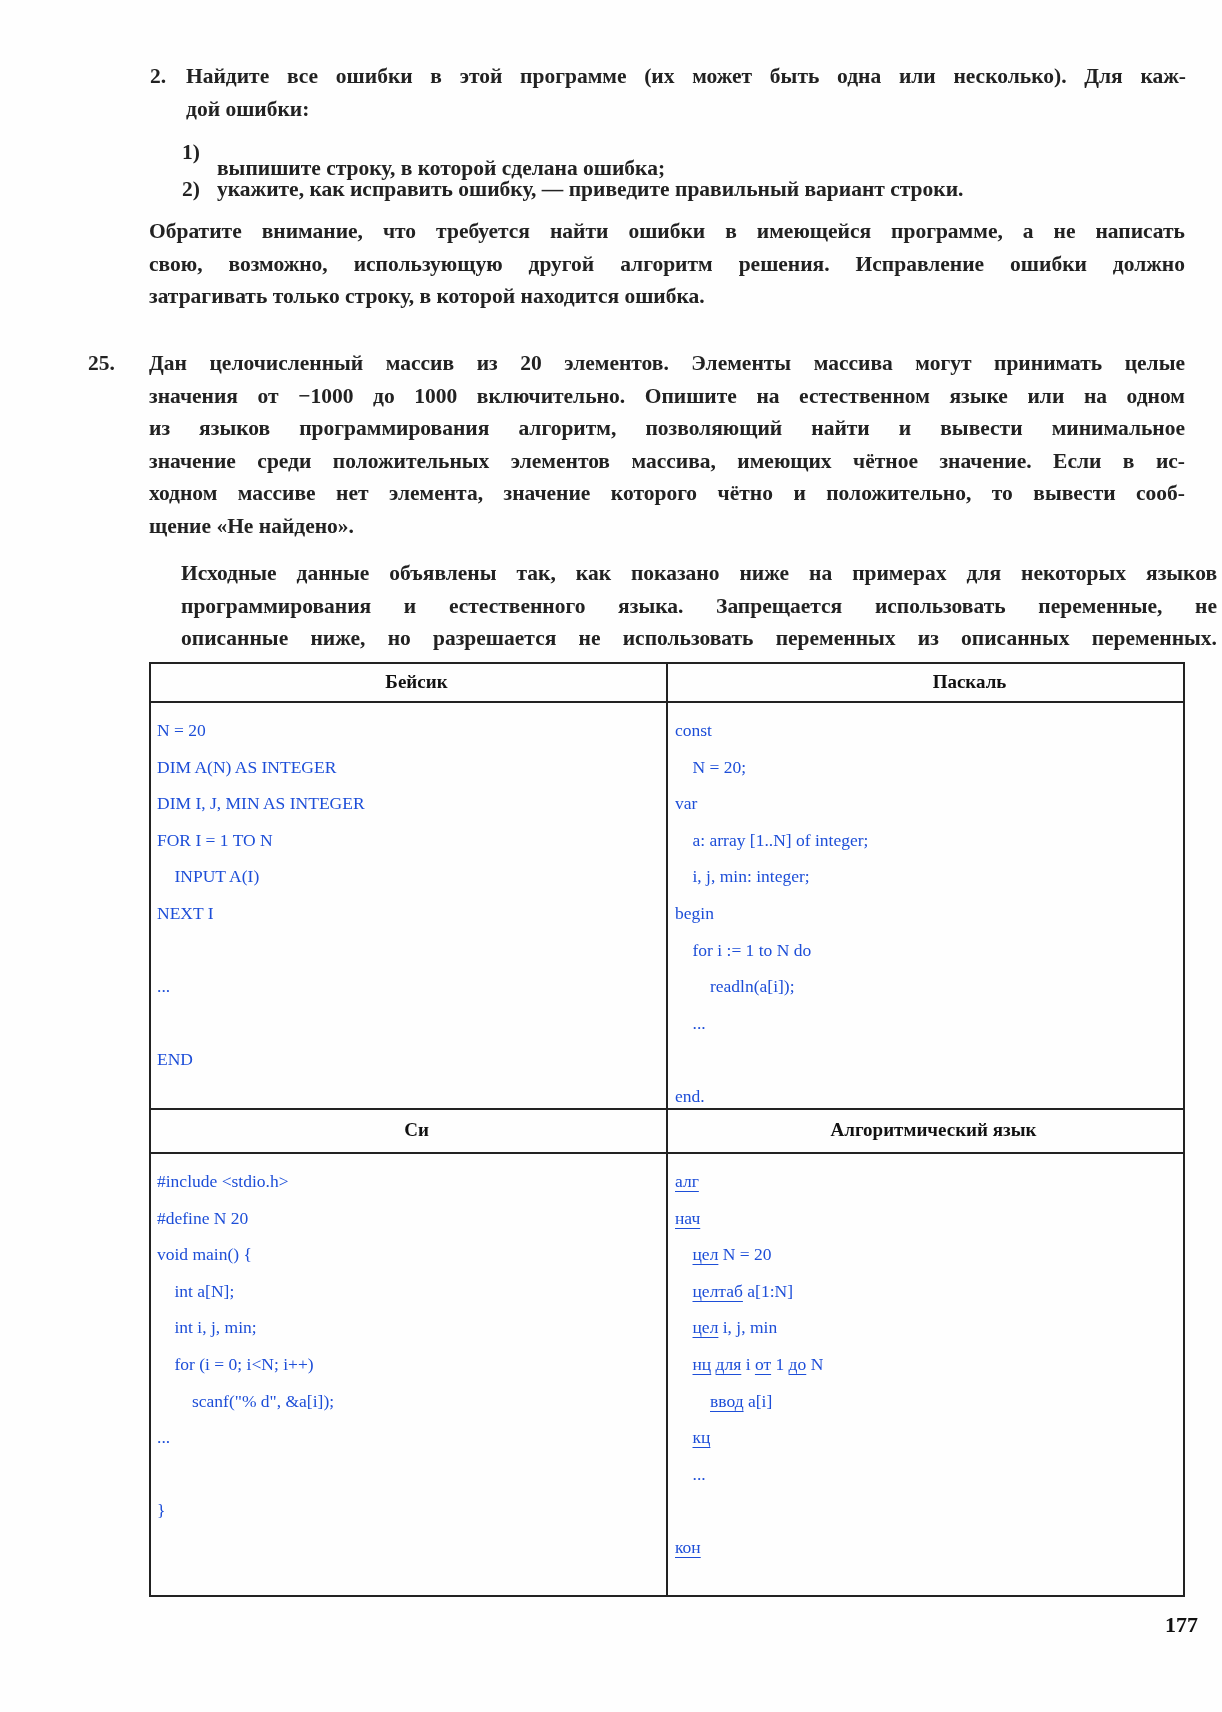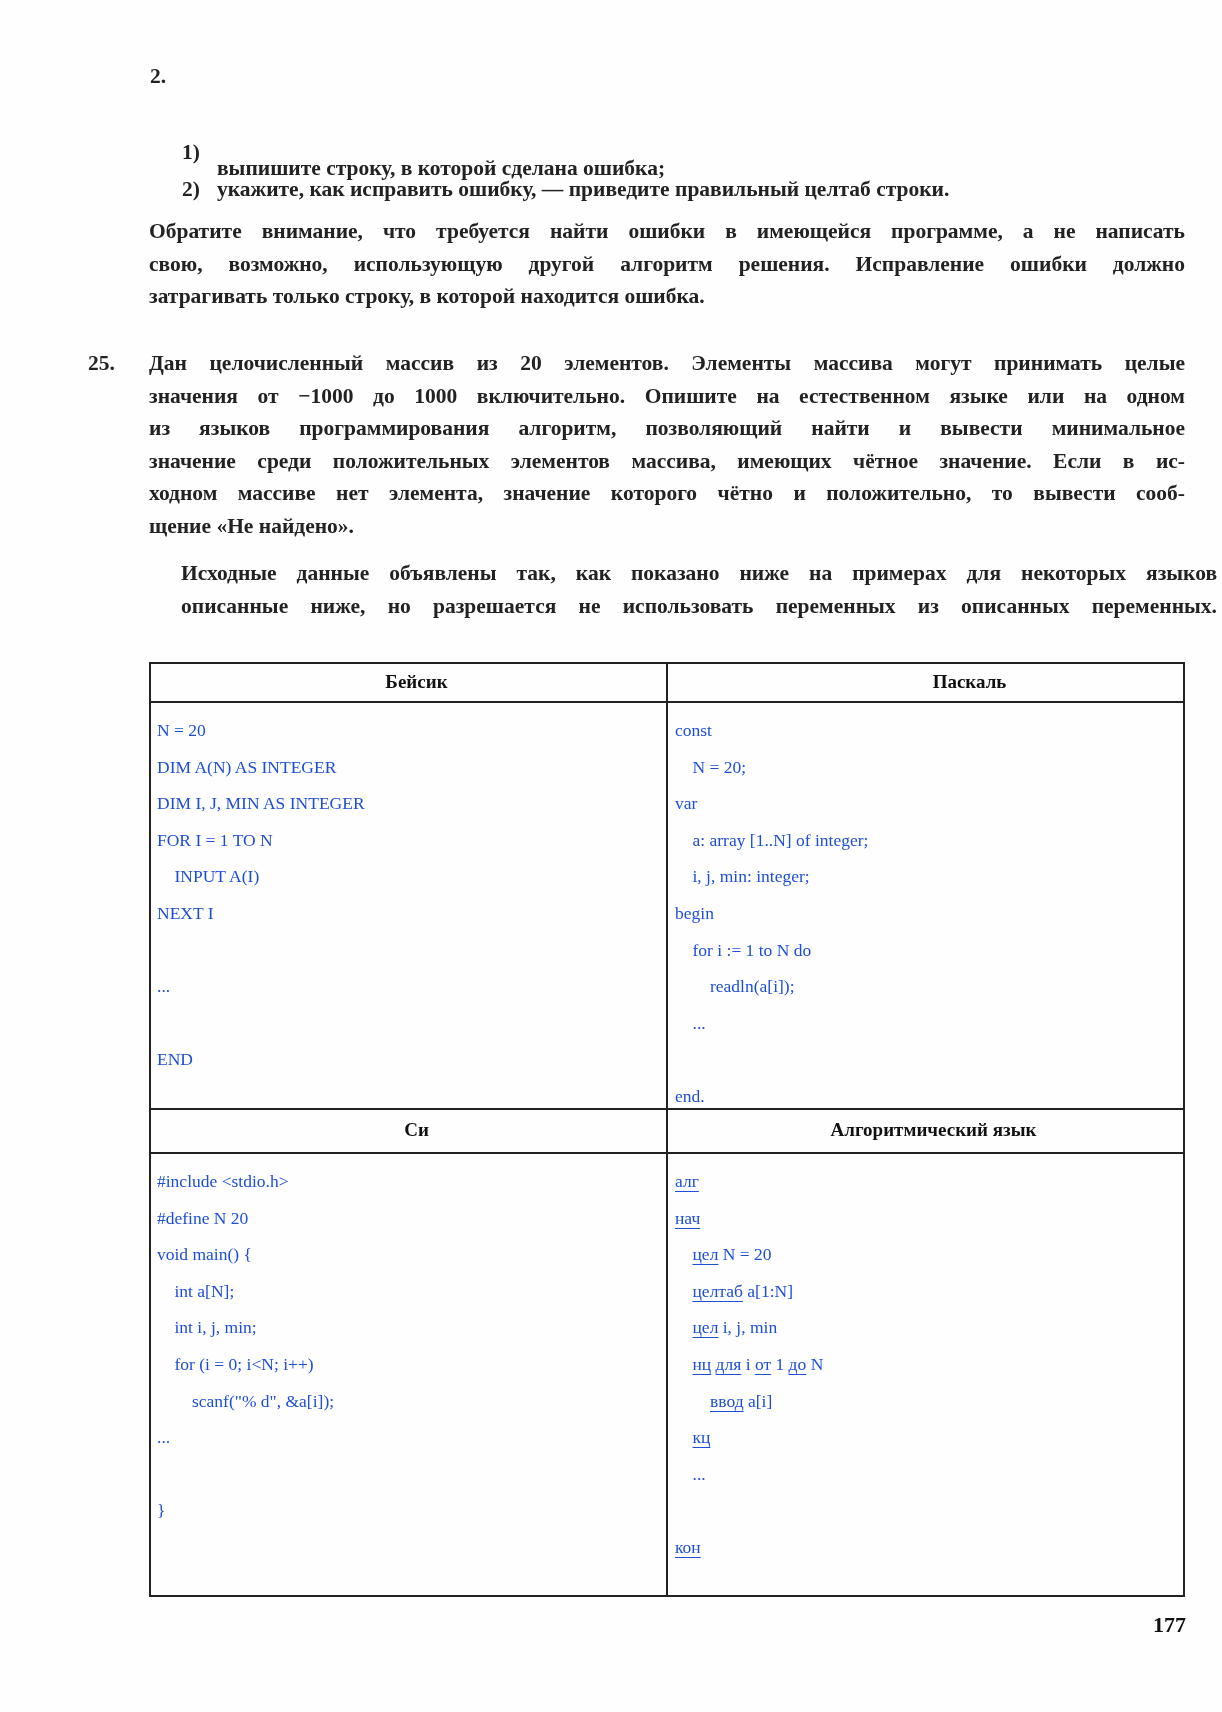--- a/index.html
+++ b/index.html
@@ -57,63 +57,68 @@
       font-size: 17.5px;
       line-height: 36.6px;
       color: #1d4ed8;
       white-space: pre;
     }
     .code-lines .cl { display: block; height: 36.6px; }
     .kw { text-decoration: underline; text-underline-offset: 4px; }
 
     .page-number {
       position: absolute;
-      right: 36px; top: 1612px;
+      right: 24px; top: 1612px;
       font-family: "Liberation Serif", "DejaVu Serif", serif;
       font-weight: bold;
       font-size: 22px;
       color: #111;
       margin-left: 38px;
     }
   </style>
 </head>
 <body>
 
 <div class="page">
 
   <div class="num-label" style="left:150px; top:60px;">2.</div>
+  <div class="para" style="left:186px; top:60px; width:1000px;">
+    <span class="ln just">Найдите все ошибки в этой программе (их может быть одна или несколько). Для каж-</span>
+    <span class="ln">дой ошибки:</span>
+  </div>
 
   <div class="num-label" style="left:182px; top:136px;">1)</div>
   <div class="para" style="left:217px; top:152px; width:960px;">
     <span class="ln">выпишите строку, в которой сделана ошибка;</span>
   </div>
 
   <div class="num-label" style="left:182px; top:173px;">2)</div>
   <div class="para" style="left:217px; top:173px; width:960px;">
-    <span class="ln">укажите, как исправить ошибку, — приведите правильный целтаб строки.</span>
+    <span class="ln">укажите, как исправить ошибку, — приведите правильный вариант строки.</span>
   </div>
 
   <div class="para" style="left:149px; top:215px; width:1036px;">
     <span class="ln just">Обратите внимание, что требуется найти ошибки в имеющейся программе, а не написать</span>
     <span class="ln just">свою, возможно, использующую другой алгоритм решения. Исправление ошибки должно</span>
     <span class="ln">затрагивать только строку, в которой находится ошибка.</span>
   </div>
 
   <div class="num-label" style="left:88px; top:347px;">25.</div>
   <div class="para" style="left:149px; top:347px; width:1036px;">
     <span class="ln just">Дан целочисленный массив из 20 элементов. Элементы массива могут принимать целые</span>
     <span class="ln just">значения от −1000 до 1000 включительно. Опишите на естественном языке или на одном</span>
     <span class="ln just">из языков программирования алгоритм, позволяющий найти и вывести минимальное</span>
     <span class="ln just">значение среди положительных элементов массива, имеющих чётное значение. Если в ис-</span>
     <span class="ln just">ходном массиве нет элемента, значение которого чётно и положительно, то вывести сооб-</span>
     <span class="ln">щение «Не найдено».</span>
   </div>
 
   <div class="para" style="left:149px; top:557px; width:1036px;margin-left:32px;">
     <span class="ln just">Исходные данные объявлены так, как показано ниже на примерах для некоторых языков</span>
+    <span class="ln just">программирования и естественного языка. Запрещается использовать переменные, не</span>
     <span class="ln just">описанные ниже, но разрешается не использовать переменных из описанных переменных.</span>
   </div>
 
   <div class="code-table">
 
     <div class="vline" style="left:515px; top:0; height:931px;"></div>
     <div class="hline" style="left:0; top:37px; width:1032px;"></div>
     <div class="hline" style="left:0; top:444px; width:1032px;"></div>
     <div class="hline" style="left:0; top:488px; width:1032px;"></div>
 

